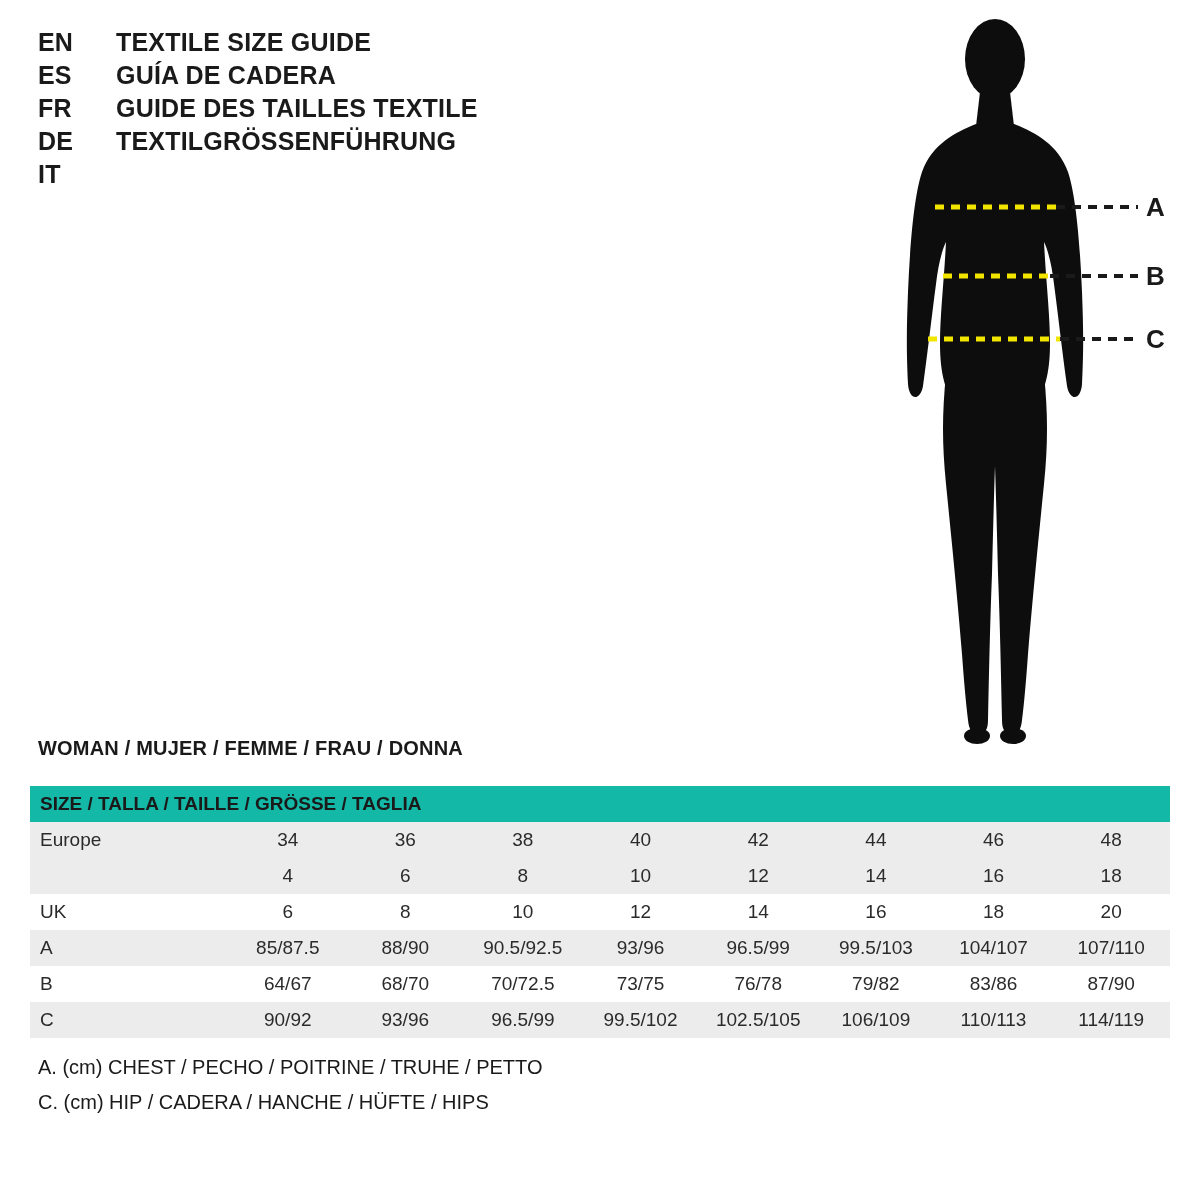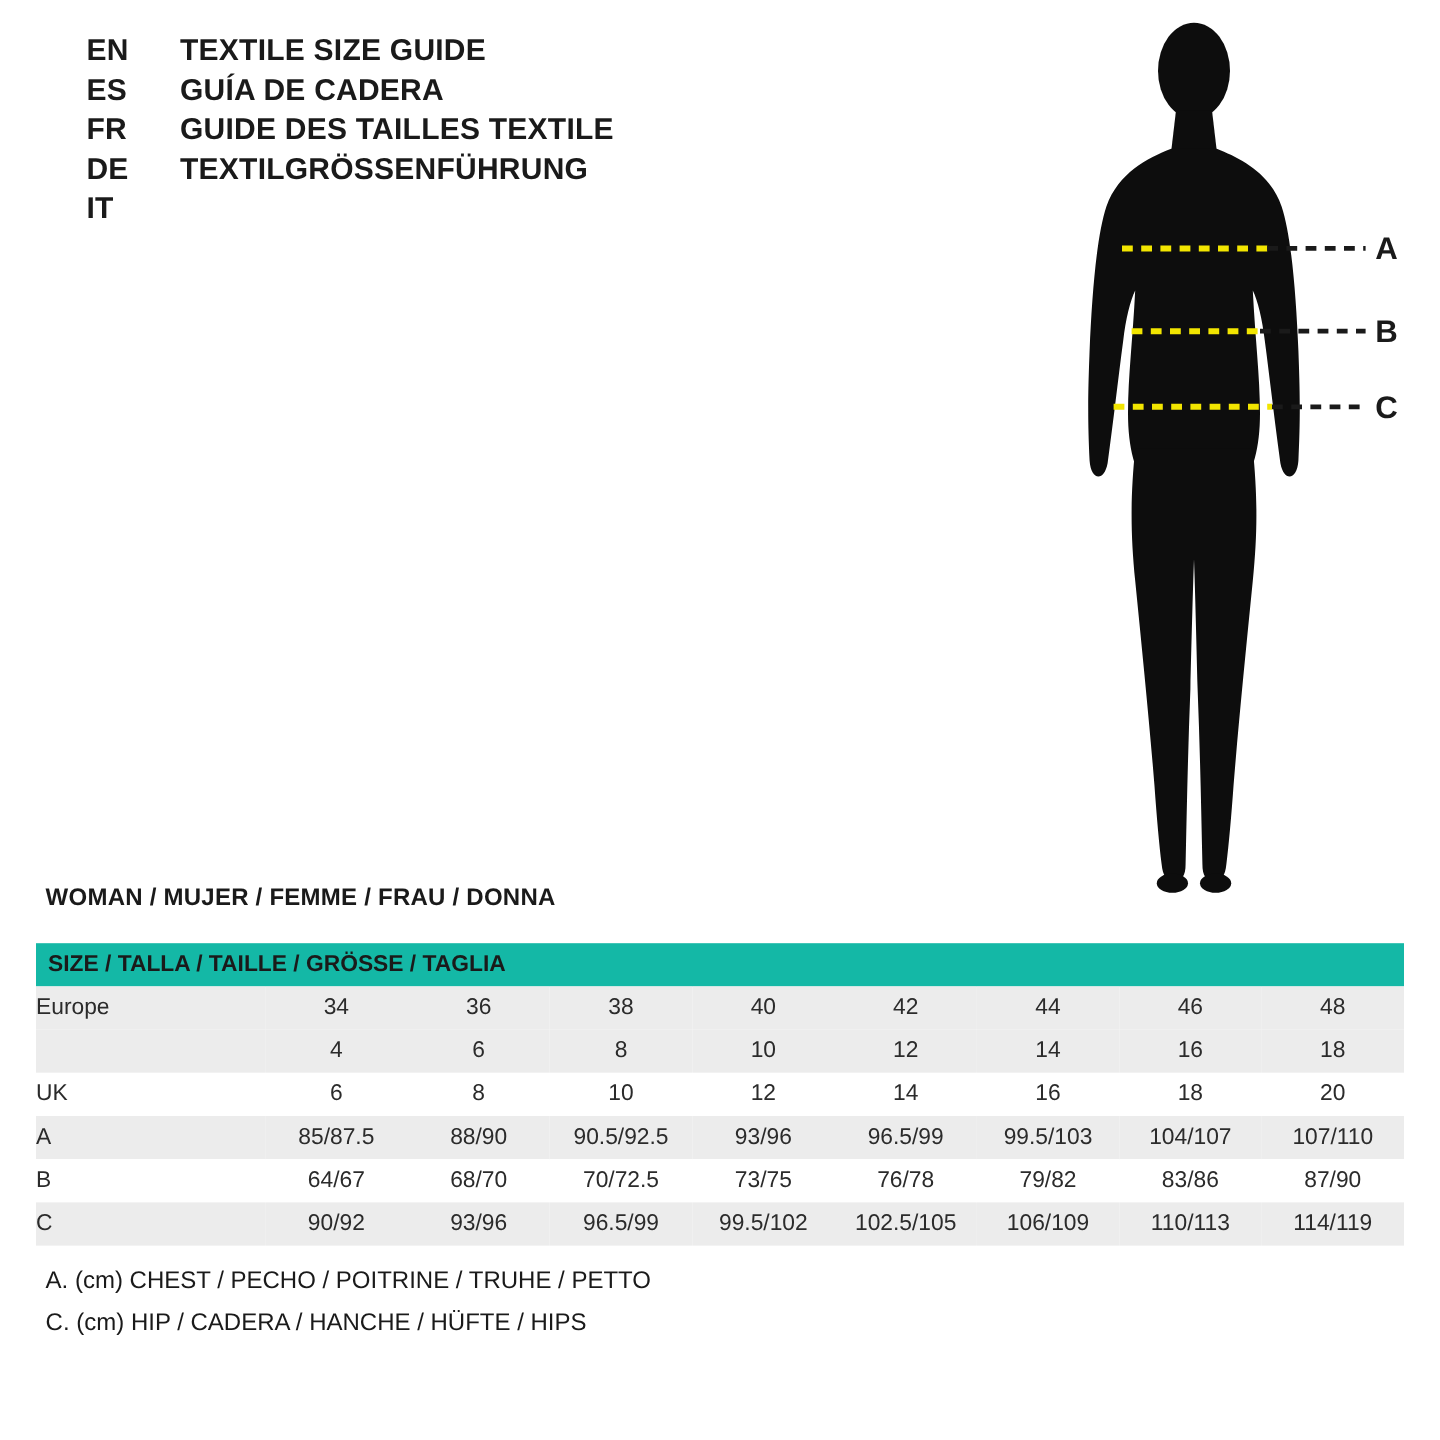--- a/index.html
+++ b/index.html
@@ -25,21 +25,20 @@
   .title-block {
     position: absolute;
     top: 28px;
     left: 38px;
     width: 560px;
   }
   .title-row {
     display: flex;
     align-items: center;
     margin-bottom: 4px;
-    margin-left: 34px;
   }
   .title-lang {
     width: 78px;
     flex: 0 0 78px;
     font-size: 25px;
     font-weight: 700;
     letter-spacing: 0.2px;
     color: #1a1a1a;
   }
   .title-text {
@@ -108,21 +107,21 @@
     color: #1a1a1a;
   }
   .size-table tr.shade td {
     background: #ececec;
   }
   .size-table tr.plain td {
     background: #ffffff;
   }
   .size-table td.rowlabel {
     text-align: left;
-    padding-left: 0;
+    padding-left: 10px;
     width: 190px;
     margin-top: 40px;
   }
   .size-table td.cell {
     width: 118px;
   }
 
   
   .legend {
     position: absolute;

